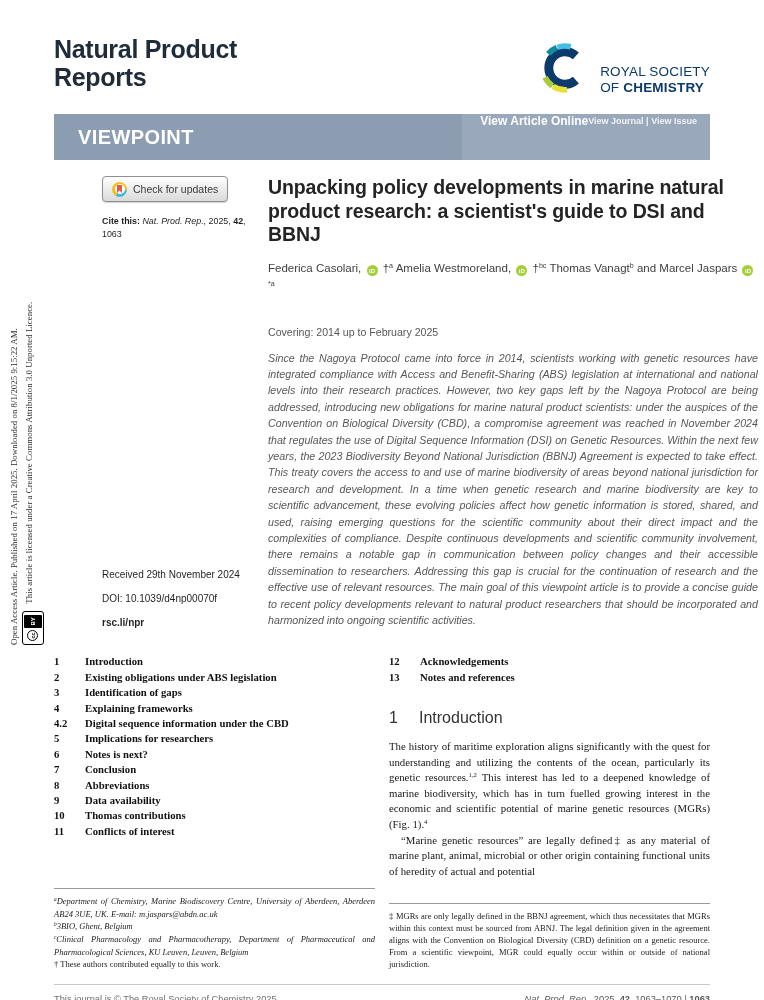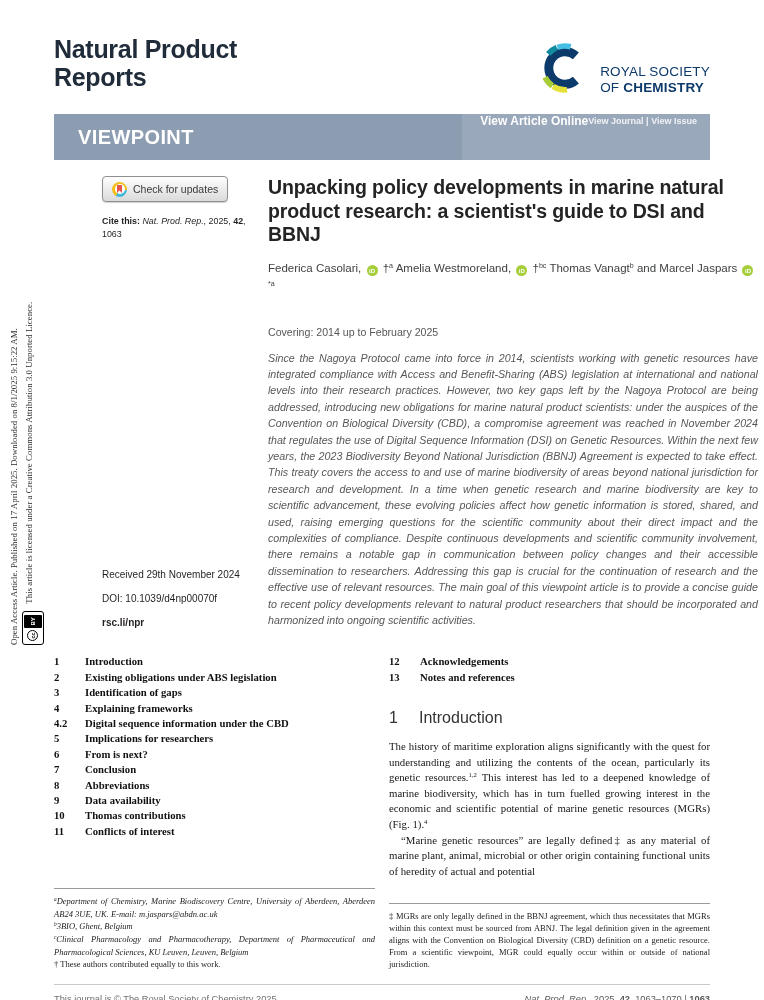--- a/index.html
+++ b/index.html
@@ -175,21 +175,21 @@
         <div class="toc-row">
             <span class="toc-num">4.2</span>
             <span>Digital sequence information under the CBD</span>
           </div>
         <div class="toc-row">
             <span class="toc-num">5</span>
             <span>Implications for researchers</span>
           </div>
         <div class="toc-row">
             <span class="toc-num">6</span>
-            <span>From is next?</span>
+            <span>Notes is next?</span>
           </div>
         <div class="toc-row">
             <span class="toc-num">7</span>
             <span>Conclusion</span>
           </div>
         <div class="toc-row">
             <span class="toc-num">8</span>
             <span>Abbreviations</span>
           </div>
         <div class="toc-row">

